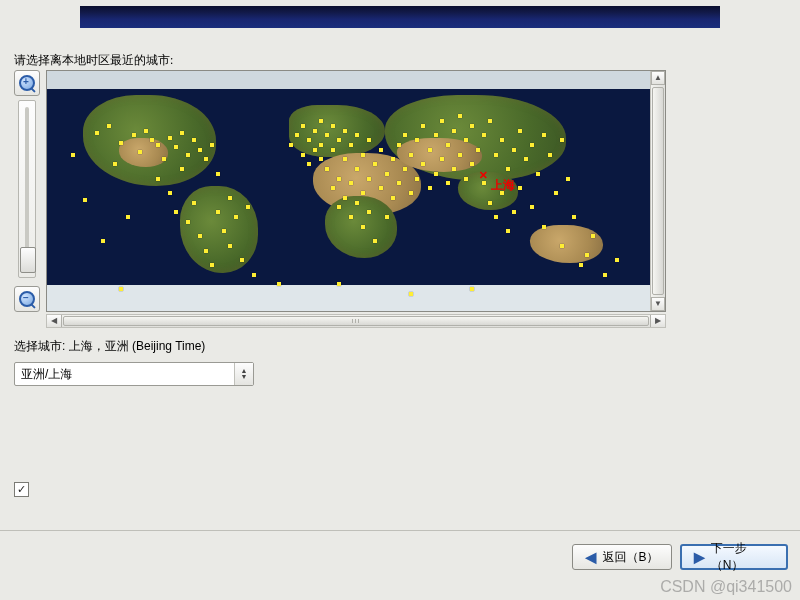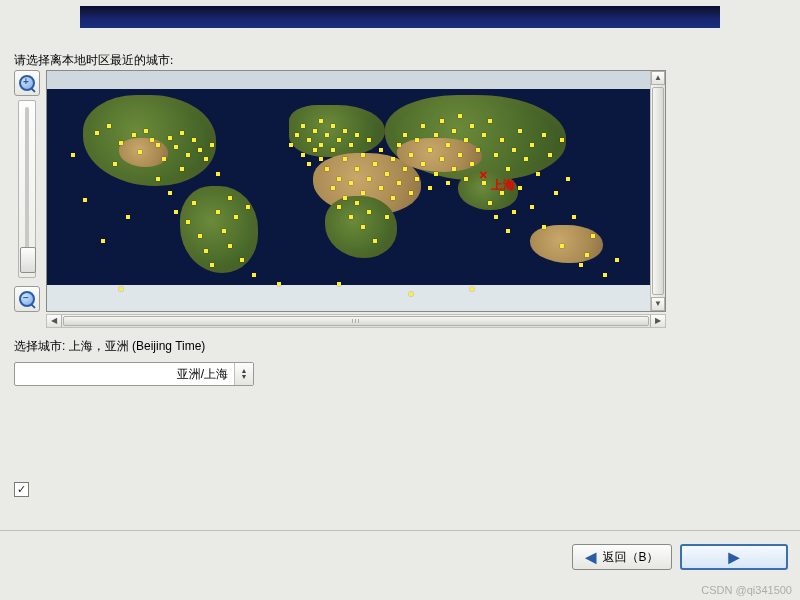--- a/index.html
+++ b/index.html
@@ -183,21 +183,21 @@
     position: absolute; left: 14px; top: 338px;
   }
   .combo {
     position: absolute; left: 14px; top: 362px;
     width: 240px; height: 24px;
     border: 1px solid #9a9a94; border-radius: 2px;
     background: #fff;
     display: flex; align-items: center;
     box-sizing: border-box;
   }
-  .combo-text { flex: 1; padding: 0 6px; text-align: right; }
+  .combo-text { flex: 1; padding: 0 6px; }
   .combo-btn {
     width: 18px; height: 100%;
     border-left: 1px solid #c0c0ba;
     background: linear-gradient(#fdfdfd,#e4e4e0);
     display: flex; flex-direction: column; align-items: center; justify-content: center;
     font-size: 7px; color: #444; line-height: 6px;
   }
   .utc-row {
     position: absolute; left: 14px; top: 482px;
     display: flex; align-items: center; gap: 6px;
@@ -220,21 +220,21 @@
   }
   .btn-back { top: 544px; left: 572px; width: 100px; }
   .btn-next {
     top: 544px; left: 680px; width: 108px;
     border: 2px solid #3a6fb0;
     background: linear-gradient(#f4f9ff,#d8e6f6);
   }
   .arrow-icon { font-size: 14px; color: #2b5ca8; font-weight: bold; }
   .watermark {
     position: absolute; right: 8px; bottom: 4px;
-    color: rgba(120,120,120,0.55); font-size: 11px; text-align: right;
+    color: rgba(120,120,120,0.55); font-size: 16px; text-align: right;
   }
 </style>
 </head>
 <body>
 
 <div class="banner"></div>
 
 <div class="prompt">请选择离本地时区最近的城市:</div>
 
 <div class="map-area">
@@ -452,15 +452,16 @@
 
 <div class="footer-sep"></div>
 
 <div class="btn btn-back">
   <span class="arrow-icon">◀</span>
   <span>返回（B）</span>
 </div>
 
 <div class="btn btn-next">
   <span class="arrow-icon">▶</span>
+  <span>下一步（N）</span>
 </div>
 
 <div class="watermark">CSDN @qi341500</div>
 
 </body></html>

